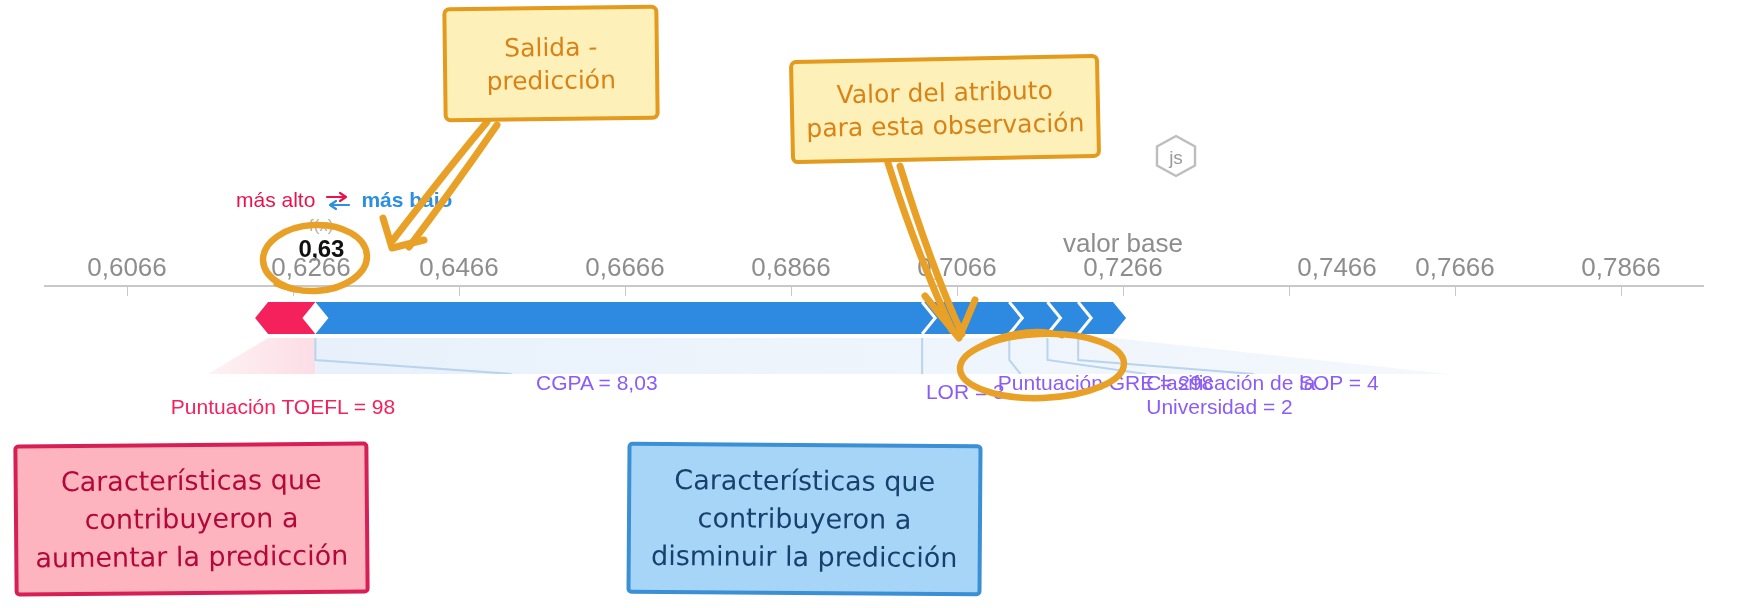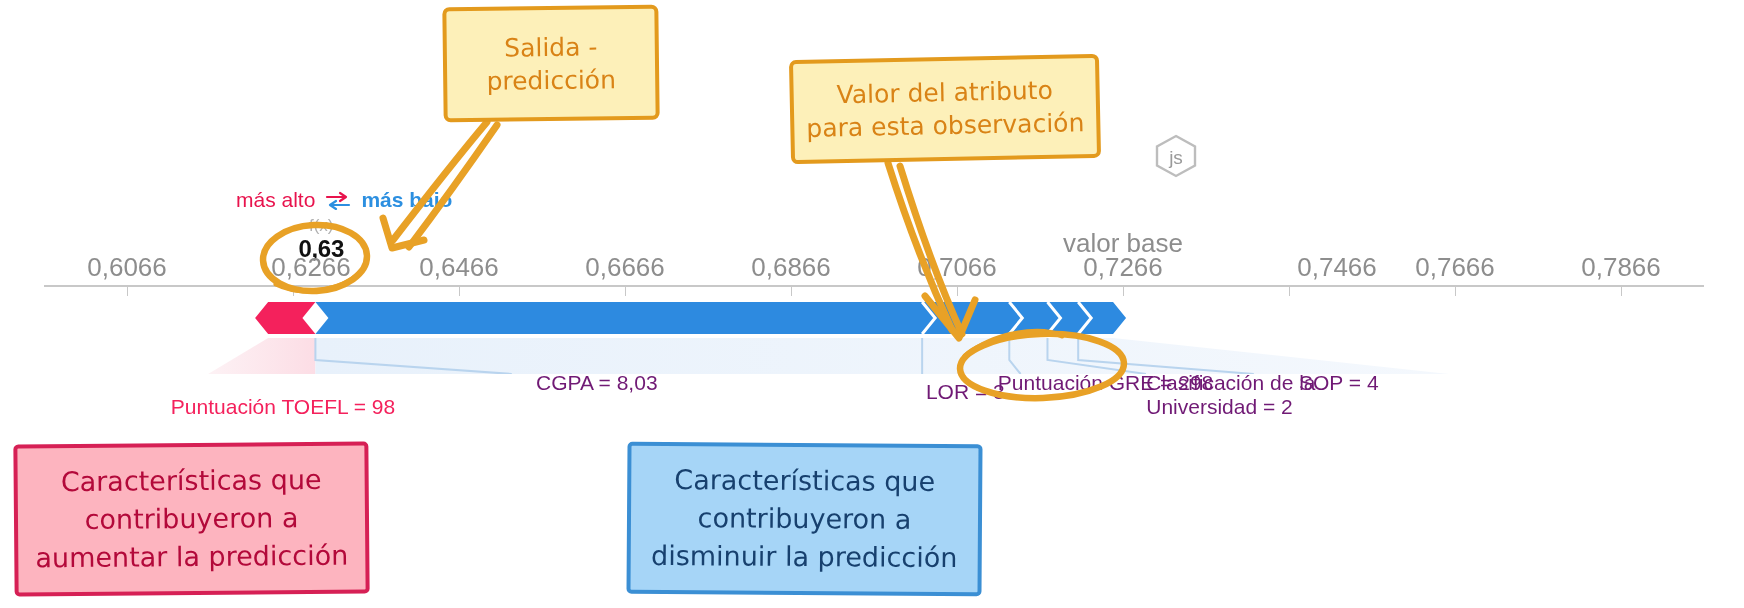--- a/index.html
+++ b/index.html
@@ -127,21 +127,21 @@
     height: 36px;
   }
 
   .feat-label {
     position: absolute;
     font-size: 21px;
     white-space: nowrap;
     transform: translateX(-50%);
   }
   .feat-label.pos { color: #f4215c; }
-  .feat-label.neg { color: #701a75; }
+  .feat-label.neg { color: #8b5cf6; }
   .feat-label .line2 { display: block; }
 
   
   #js-badge {
     position: absolute;
     left: 1152px;
     top: 133px;
     width: 48px;
     height: 46px;
   }

